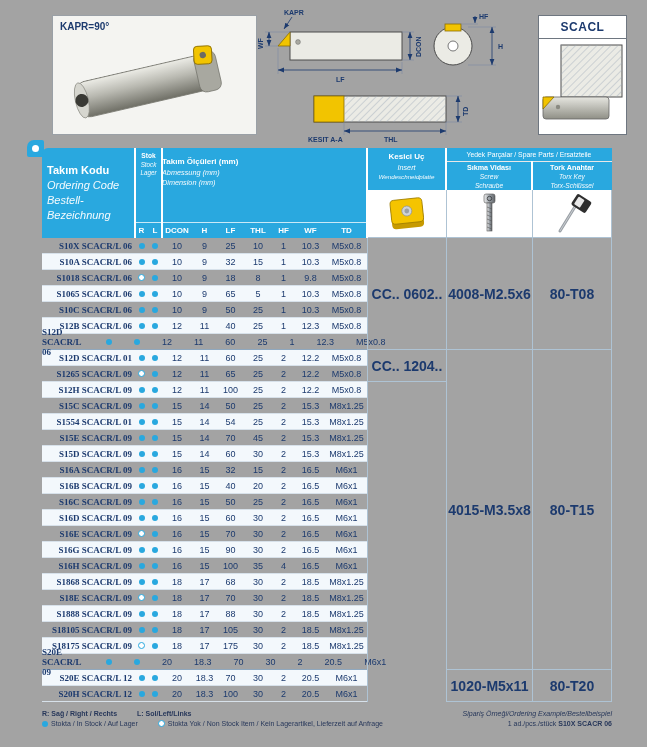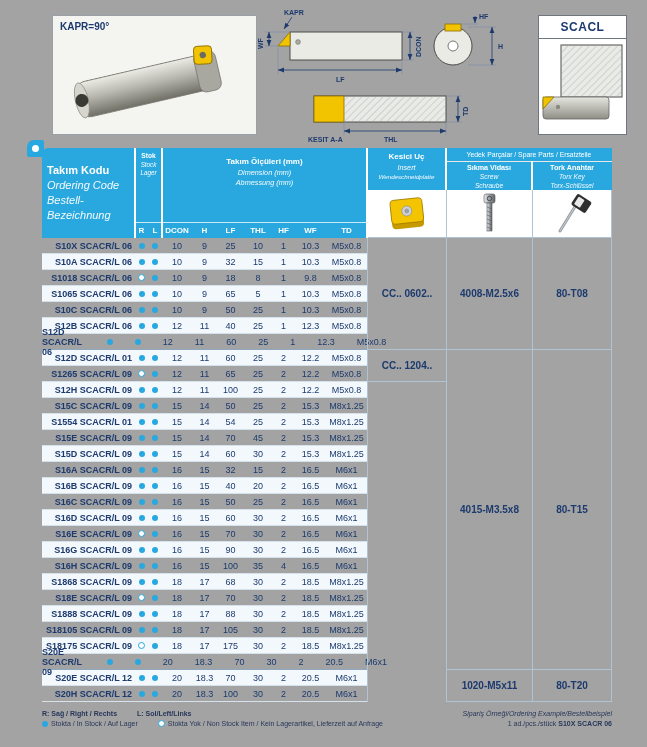--- a/index.html
+++ b/index.html
@@ -40,21 +40,21 @@
   .h-code{width:93px;display:flex;flex-direction:column;justify-content:center;padding-left:5px;border-radius:6px 0 0 0;}
   .h-code .t1{font-size:11px;}
   .h-code .t2{font-size:11px;}
 
   .hcol{display:flex;flex-direction:column;box-sizing:border-box;}
   .h-stock{width:27px;}
   .h-stock-top{height:74px;padding-top:4px;text-align:center;}
   .h-stock-top .t1{font-size:6.6px;}
   .h-stock-top .t2{font-size:6.3px;}
   .h-dims{width:205px;}
-  .h-dims-top{height:74px;padding-top:9px;text-align:center;}
+  .h-dims-top{height:74px;padding-top:9px;text-align:left;}
   .h-letters{height:16px;display:flex;border-top:1px solid rgba(255,255,255,.75);box-sizing:border-box;}
   .h-let{display:flex;align-items:center;justify-content:center;font-size:8px;font-weight:bold;box-sizing:border-box;}
 
   .h-insert{width:79px;}
   .h-insert-top{height:42px;text-align:center;padding-top:4px;}
   .h-insert-top .t2.small{font-size:6.2px;}
   .h-spare{width:166px;}
   .h-spare-line{height:13px;display:flex;align-items:center;justify-content:center;font-size:6.8px;}
   .h-spare-cols{display:flex;height:29px;border-top:1px solid rgba(255,255,255,.75);box-sizing:border-box;}
   .h-screw{width:86px;text-align:center;padding-top:1px;}
@@ -71,31 +71,31 @@
   .vline{position:absolute;top:0;width:2px;height:90px;background:#fff;}
 
   
   .tbody{display:flex;}
   .rows{width:325px;}
   .trow{display:flex;height:16px;box-sizing:border-box;border-bottom:1px solid var(--rowline);align-items:center;}
   .trow:nth-child(even){background:#f3f8fc;}
   .trow.group-end{border-bottom-color:#8fa8bf;gap:22px;}
   .tcell{box-sizing:border-box;display:flex;align-items:center;justify-content:center;font-size:9px;color:var(--navy);}
   .code{justify-content:flex-end;font-weight:bold;padding-right:3px;}
-  .w-code{width:93px;}.w-r{width:13px;}.w-l{width:14px;}
+  .w-code{width:93px;font-family:Liberation Serif, serif;}.w-r{width:13px;}.w-l{width:14px;}
   .w-dcon{width:30px;}.w-h{width:25px;}.w-lf{width:27px;}.w-thl{width:28px;}
   .w-hf{width:23px;}.w-wf{width:31px;}.w-td{width:41px;}
 
   .dot{width:6px;height:6px;border-radius:50%;background:var(--cyan);display:inline-block;flex:none;}
   .dot.hollow{background:#fff;border:1.5px solid var(--cyan);width:7px;height:7px;box-sizing:border-box;}
 
   .rcol{box-sizing:border-box;border-left:1px solid var(--line);}
   .rcol.last{border-right:1px solid var(--line);}
   .wc-insert{width:79px;}.wc-screw{width:86px;}.wc-torx{width:80px;}
-  .gcell{display:flex;align-items:center;justify-content:center;font-weight:bold;font-size:10px;color:var(--navy);border-bottom:1px solid var(--line);box-sizing:border-box;}
+  .gcell{display:flex;align-items:center;justify-content:center;font-weight:bold;font-size:14px;color:var(--navy);border-bottom:1px solid var(--line);box-sizing:border-box;}
 
   
   .footer{position:absolute;left:42px;top:710px;width:570px;display:flex;justify-content:space-between;font-size:7px;color:#27375a;}
   .f-line{display:flex;align-items:center;gap:3px;margin-bottom:3px;}
   .f-strong{font-weight:bold;}
   .f-right{text-align:right;}
   .f-right .lab{font-style:italic;margin-bottom:3px;}
   .f-right b{font-weight:bold;}
   .f-gap{width:14px;}
 </style>
@@ -227,22 +227,22 @@
         </div>
         <div class="hc h-letters">
           <div class="h-let w-r">R</div>
           <div class="h-let w-l">L</div>
         </div>
       </div>
 
       <div class="hcol h-dims">
         <div class="hc h-dims-top">
           <div class="t1">Takım Ölçüleri (mm)</div>
+          <div class="t2">Abmessung (mm)</div>
           <div class="t2">Dimension (mm)</div>
-          <div class="t2">Abmessung (mm)</div>
         </div>
         <div class="hc h-letters">
           <div class="h-let w-dcon">DCON</div>
           <div class="h-let w-h">H</div>
           <div class="h-let w-lf">LF</div>
           <div class="h-let w-thl">THL</div>
           <div class="h-let w-hf">HF</div>
           <div class="h-let w-wf">WF</div>
           <div class="h-let w-td">TD</div>
         </div>

